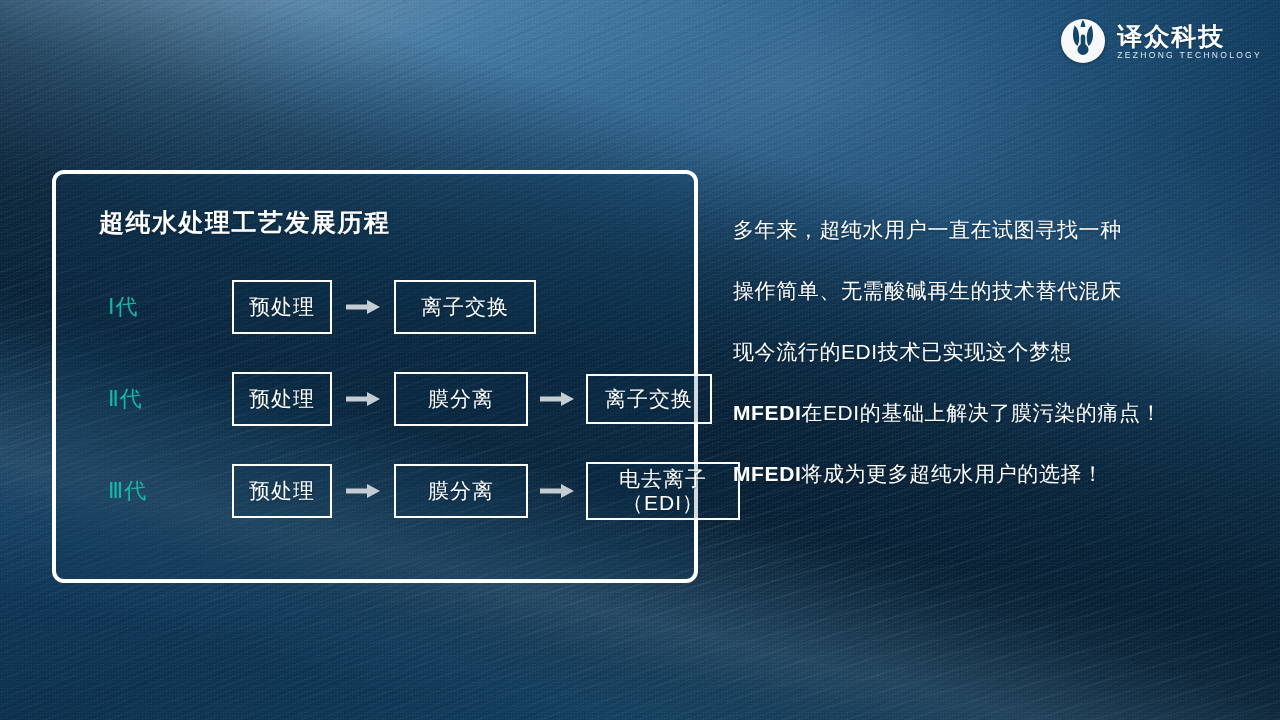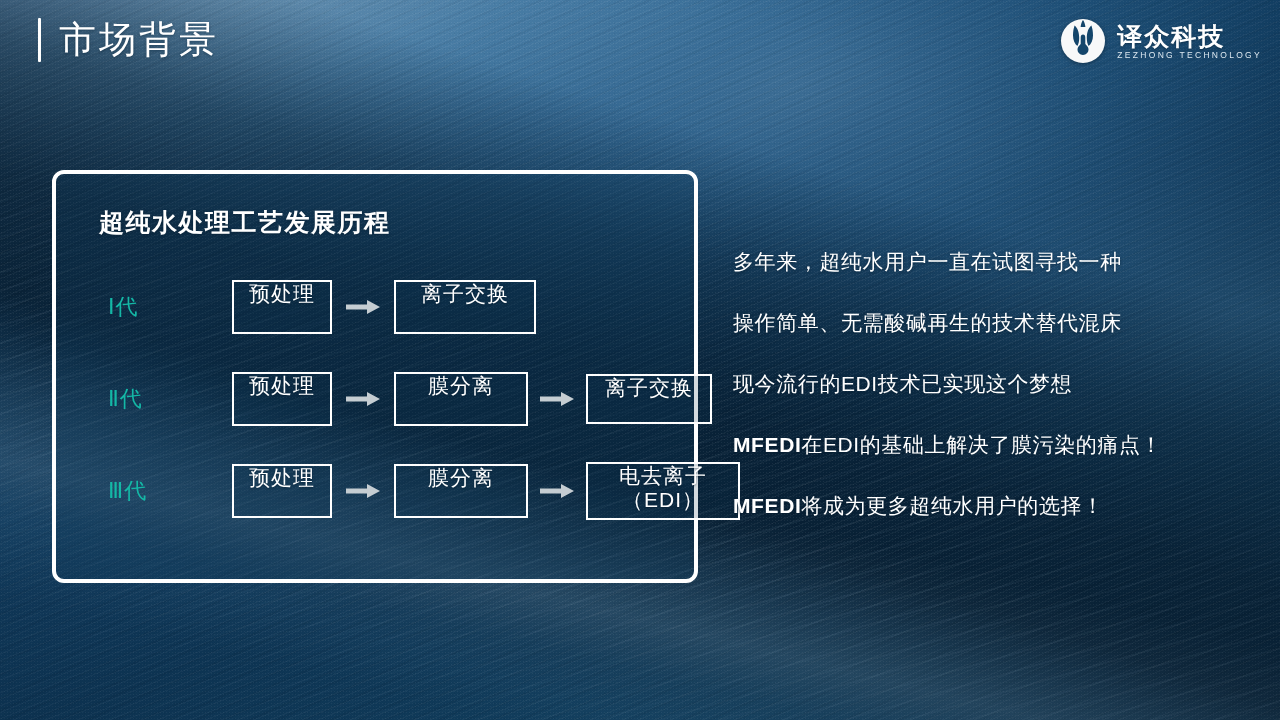--- a/index.html
+++ b/index.html
@@ -256,20 +256,21 @@
     box-sizing: border-box;
     border: 2px solid #ffffff;
     color: #ffffff;
     font-size: 21px;
     line-height: 1.15;
     font-weight: 400;
     letter-spacing: 1px;
     display: flex;
     flex-direction: column;
     align-items: center;
+    justify-content: center;
     text-align: center;
     white-space: nowrap;
     flex: none;
     background: rgba(10,48,76,0.18);
     text-shadow: 0 1px 2px rgba(3,24,40,0.5);
   }
   .arrow {
     flex: none;
     display: flex;
     align-items: center;
@@ -278,21 +279,20 @@
   .arrow svg { display: block; }
 
   
   .copy {
     position: absolute;
     left: 733px;
     top: 215px;
     width: 520px;
     display: flex;
     flex-direction: column;
-    margin-top: 32px;
   }
   .copy-line {
     color: #ffffff;
     font-size: 21px;
     line-height: 30px;
     letter-spacing: 0.6px;
     margin-bottom: 31px;
     white-space: nowrap;
     text-shadow: 0 1px 3px rgba(3,24,40,0.55);
   }
@@ -306,24 +306,20 @@
 
   <div class="bg-layer bg-base"></div>
   <div class="bg-layer bg-shimmer"></div>
   <div class="bg-layer bg-crest"></div>
   <div class="bg-layer bg-ripple"></div>
   <div class="bg-layer bg-ripple2"></div>
   <div class="bg-layer bg-foam"></div>
   <div class="bg-layer bg-grain"></div>
   <div class="bg-layer bg-vignette"></div>
 
-  <div class="header">
-    <div class="title-bar"></div>
-    <div class="page-title">市场背景</div>
-  </div>
 
   <div class="logo">
     <svg class="logo-mark" viewBox="0 0 46 46">
       <defs>
         <clipPath id="circClip">
             <circle cx="23" cy="23" r="22"></circle>
           </clipPath>
       </defs>
       <circle cx="23" cy="23" r="22" fill="#ffffff" opacity="0.97"></circle>
       <g clip-path="url(#circClip)" fill="#13456b">

